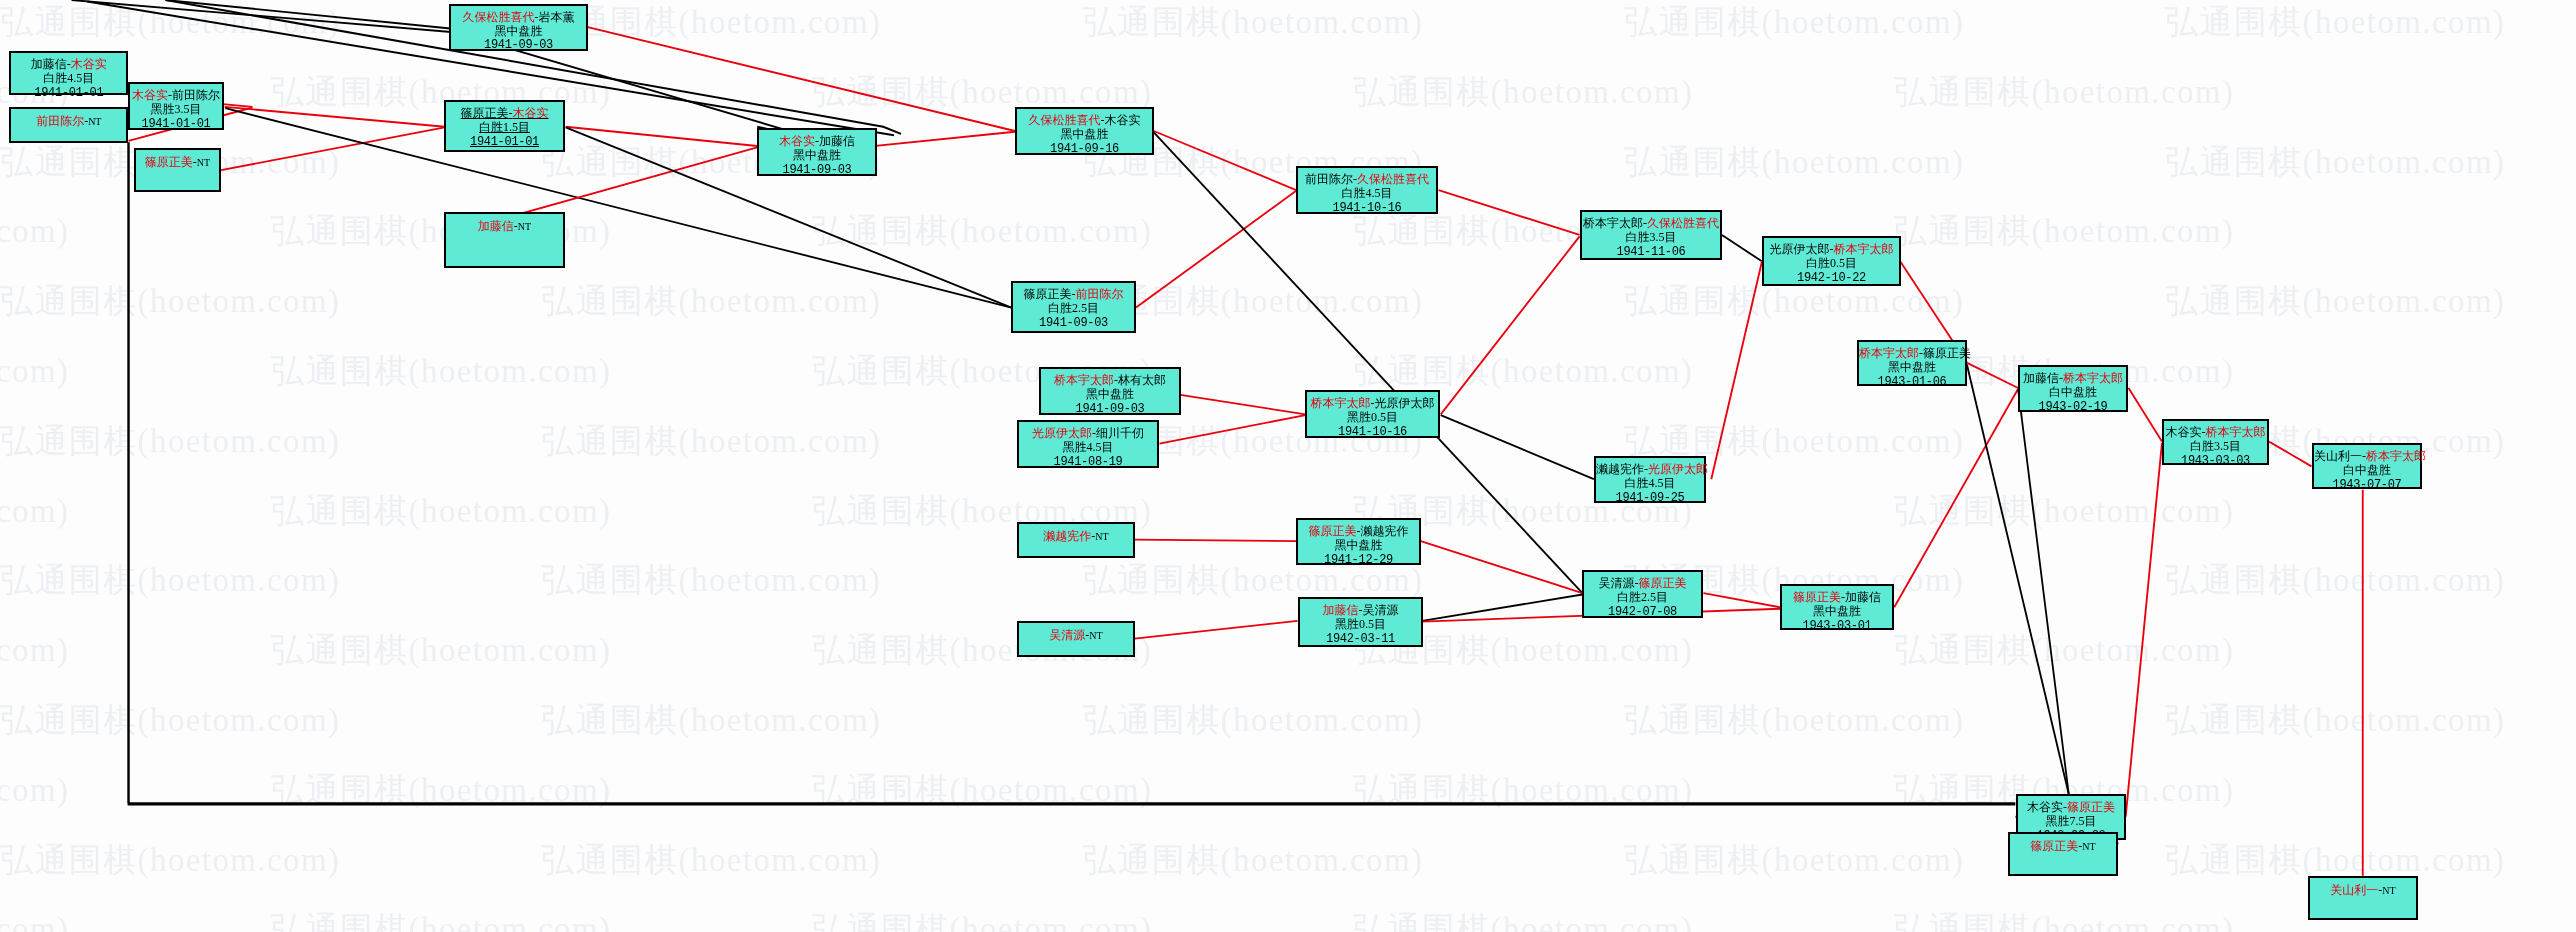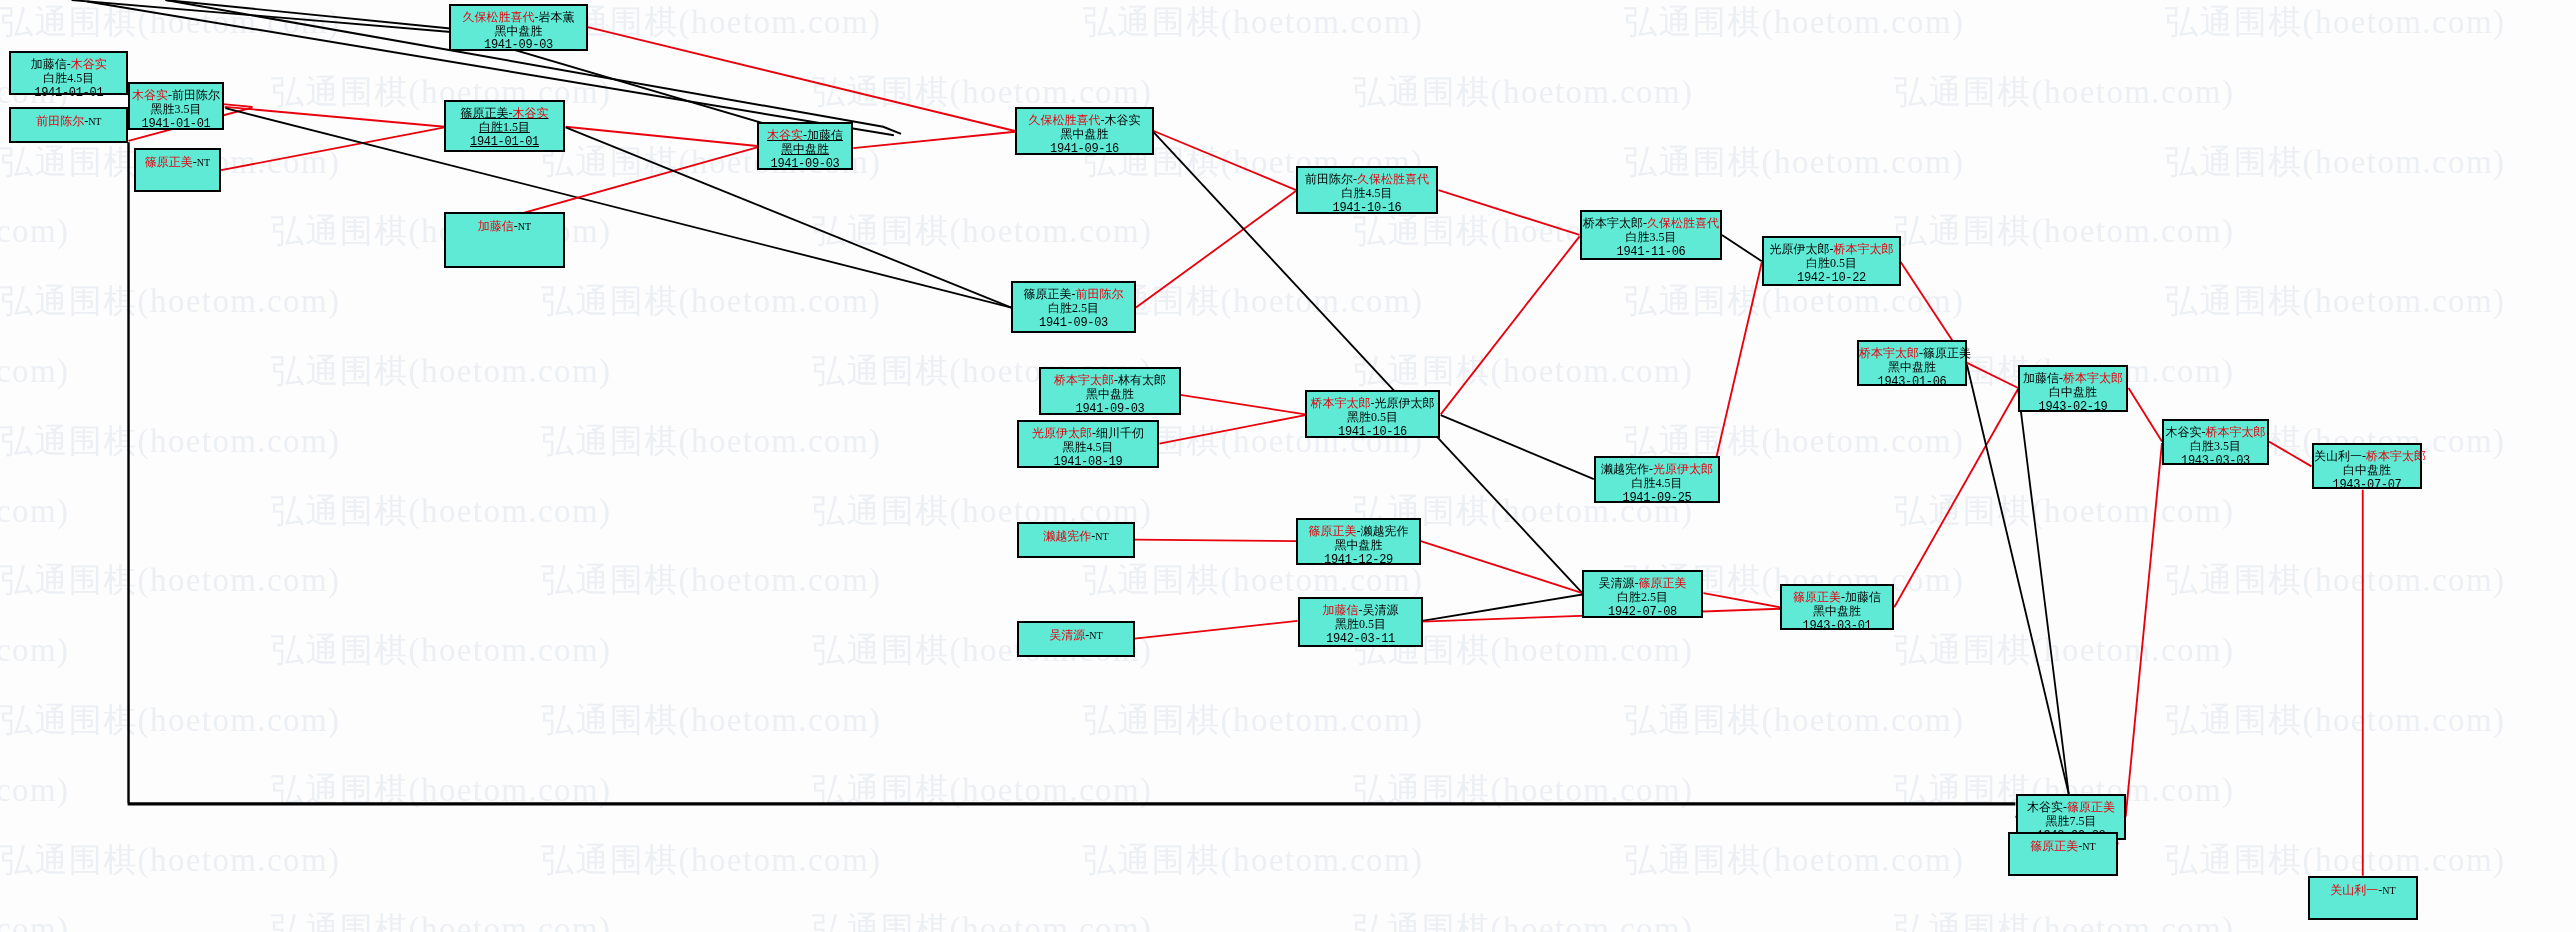--- a/index.html
+++ b/index.html
@@ -166,21 +166,21 @@
         <span class="ln l3">1941-09-03</span>
       </div>
       <div class="node pad" style="left: 444px; top: 100px; width: 121px; height: 52px; text-decoration: underline;">
         <span class="ln l1"><span class="blk">篠原正美</span><span class="blk">-</span><span class="red">木谷实</span></span>
         <span class="ln l2">白胜1.5目</span>
         <span class="ln l3">1941-01-01</span>
       </div>
       <div class="node nt" style="left: 444px; top: 212px; width: 121px; height: 56px;">
         <span class="ln l1"><span class="red">加藤信</span><span class="blk">-</span><span class="blk" style="font-size: 10px;">NT</span></span>
       </div>
-      <div class="node pad" style="left: 757px; top: 122px; width: 96px; height: 48px; text-decoration: underline;">
+      <div class="node pad" style="left: 757px; top: 128px; width: 120px; height: 48px;">
         <span class="ln l1"><span class="red">木谷实</span><span class="blk">-</span><span class="blk">加藤信</span></span>
         <span class="ln l2">黑中盘胜</span>
         <span class="ln l3">1941-09-03</span>
       </div>
       <div class="node pad" style="left: 1015px; top: 107px; width: 139px; height: 48px;">
         <span class="ln l1"><span class="red">久保松胜喜代</span><span class="blk">-</span><span class="blk">木谷实</span></span>
         <span class="ln l2">黑中盘胜</span>
         <span class="ln l3">1941-09-16</span>
       </div>
       <div class="node pad" style="left: 1011px; top: 281px; width: 125px; height: 52px;">
@@ -222,21 +222,21 @@
       <div class="node pad" style="left: 1298px; top: 597px; width: 125px; height: 50px;">
         <span class="ln l1"><span class="red">加藤信</span><span class="blk">-</span><span class="blk">吴清源</span></span>
         <span class="ln l2">黑胜0.5目</span>
         <span class="ln l3">1942-03-11</span>
       </div>
       <div class="node pad" style="left: 1580px; top: 210px; width: 142px; height: 50px;">
         <span class="ln l1"><span class="blk">桥本宇太郎</span><span class="blk">-</span><span class="red">久保松胜喜代</span></span>
         <span class="ln l2">白胜3.5目</span>
         <span class="ln l3">1941-11-06</span>
       </div>
-      <div class="node pad" style="left: 1594px; top: 456px; width: 126px; height: 47px;">
+      <div class="node pad" style="left: 1594px; top: 456px; width: 112px; height: 47px;">
         <span class="ln l1"><span class="blk">濑越宪作</span><span class="blk">-</span><span class="red">光原伊太郎</span></span>
         <span class="ln l2">白胜4.5目</span>
         <span class="ln l3">1941-09-25</span>
       </div>
       <div class="node pad" style="left: 1582px; top: 570px; width: 121px; height: 48px;">
         <span class="ln l1"><span class="blk">吴清源</span><span class="blk">-</span><span class="red">篠原正美</span></span>
         <span class="ln l2">白胜2.5目</span>
         <span class="ln l3">1942-07-08</span>
       </div>
       <div class="node pad" style="left: 1762px; top: 236px; width: 139px; height: 50px;">

